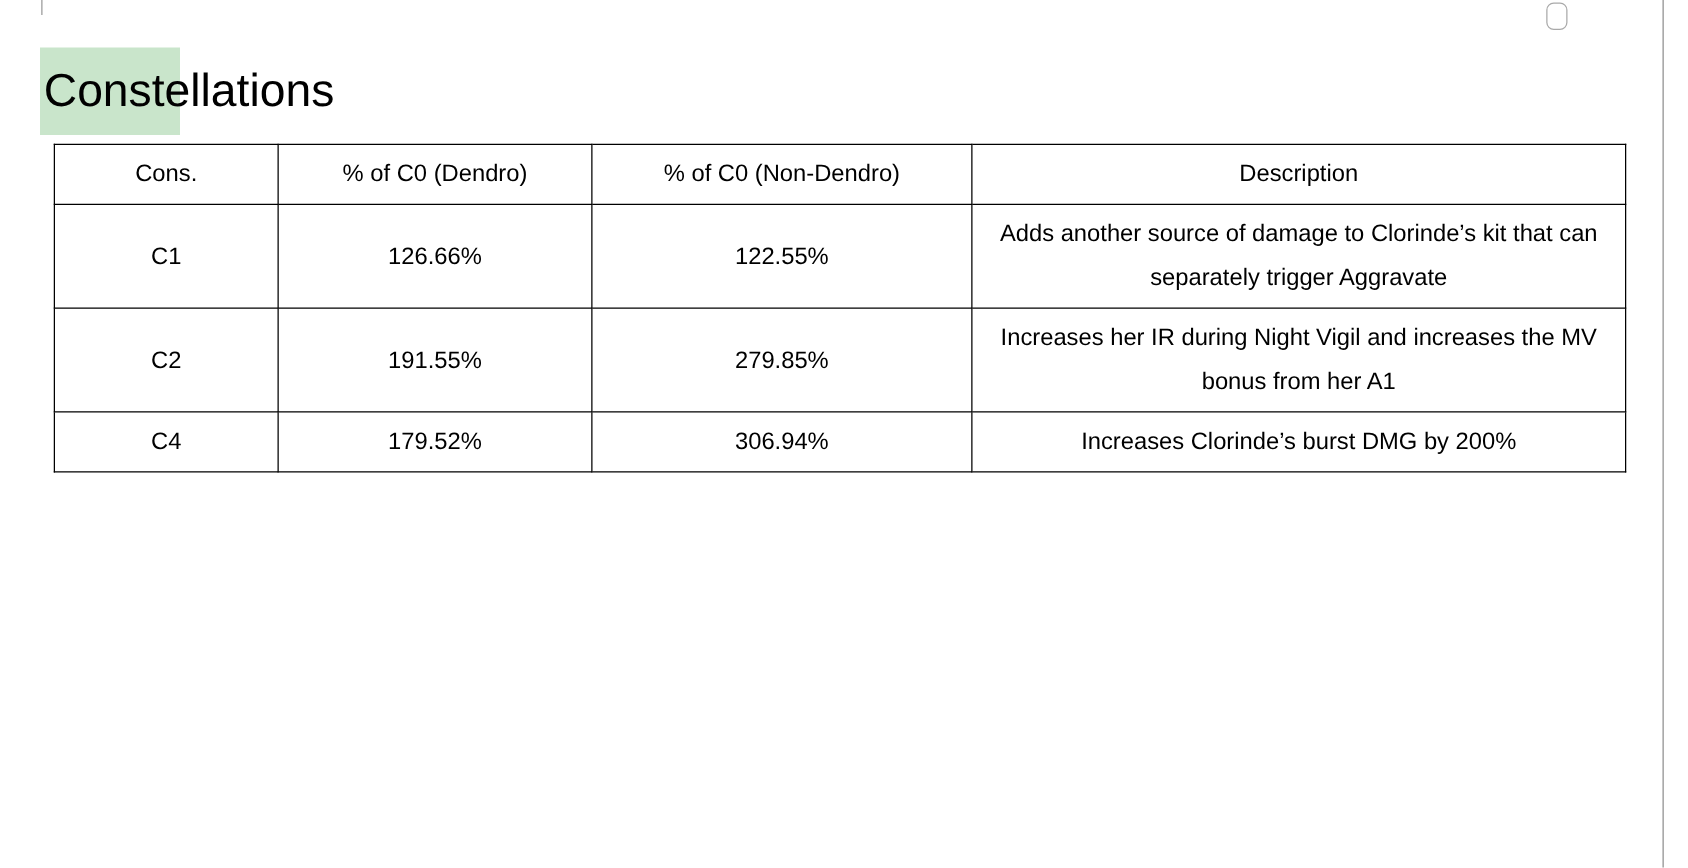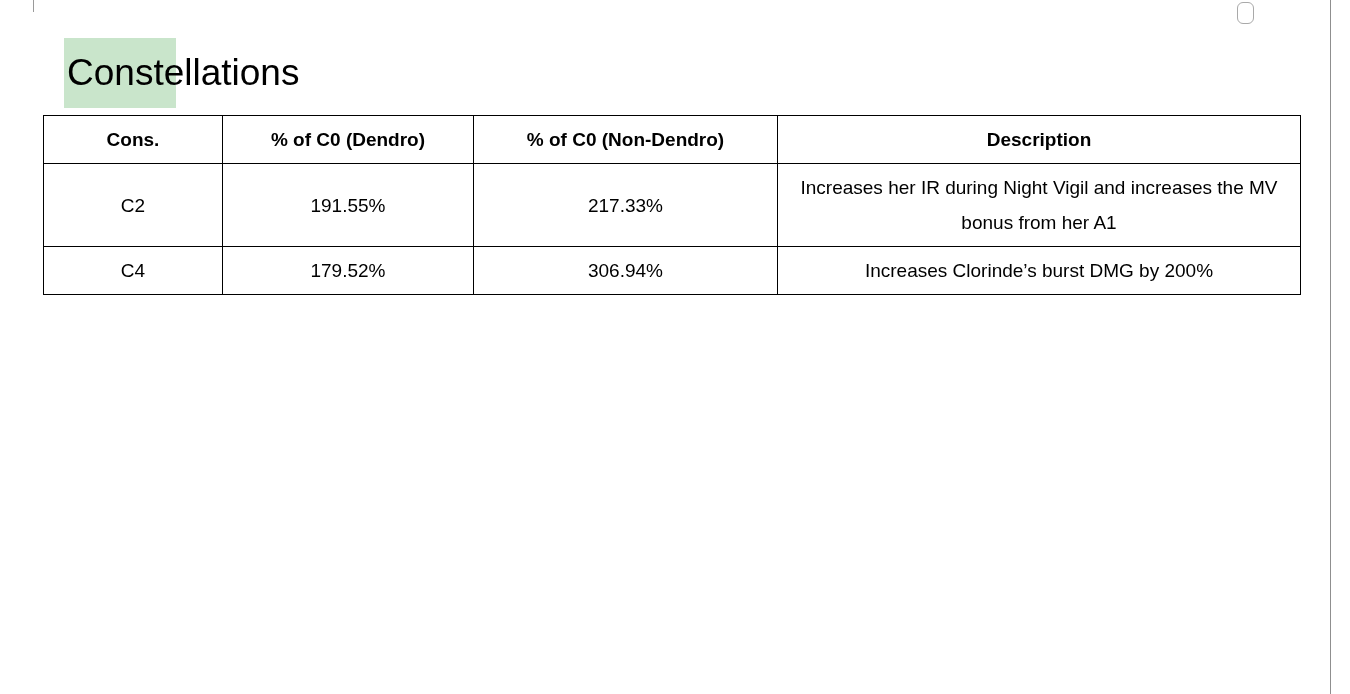--- a/index.html
+++ b/index.html
@@ -34,21 +34,21 @@
     position: absolute;
     left: 1237px; top: 2px;
     width: 17px; height: 22px;
     background: #ffffff;
     border: 1px solid #a9a9a9;
     border-radius: 6px;
   }
   
   .heading-wrap {
     position: absolute;
-    left: 67px; top: 40px;
+    left: 35px; top: 40px;
     height: 60px;
   }
   .heading-highlight {
     position: absolute;
     left: -3px; top: -2px;
     width: 112px; height: 70px;
     background: #c9e5cb;
     z-index: 0;
   }
   h1.heading {
@@ -75,21 +75,21 @@
   .cons-table col.c3 { width: 304px; }
   .cons-table col.c4 { width: 523px; }
   .cons-table th, .cons-table td {
     border: 1px solid #000;
     text-align: center;
     vertical-align: middle;
     padding: 6px 8px;
     background: #ffffff;
   }
   .cons-table th {
-    font-weight: 700;
+    font-weight: 400;
     font-size: 19px;
   }
 </style>
 </head>
 <body>
 
 <div class="page">
 
   <div class="edge-left"></div>
   <div class="edge-right"></div>
@@ -110,23 +110,29 @@
     <thead>
       <tr>
         <th>Cons.</th>
         <th>% of C0 (Dendro)</th>
         <th>% of C0 (Non-Dendro)</th>
         <th>Description</th>
       </tr>
     </thead>
     <tbody>
       <tr>
+        <td>C1</td>
+        <td>126.66%</td>
+        <td>122.55%</td>
+        <td>Adds another source of damage to Clorinde’s kit that can separately trigger Aggravate</td>
+      </tr>
+      <tr>
         <td>C2</td>
         <td>191.55%</td>
-        <td>217.33%</td>
+        <td>279.85%</td>
         <td>Increases her IR during Night Vigil and increases the MV bonus from her A1</td>
       </tr>
       <tr>
         <td>C4</td>
         <td>179.52%</td>
         <td>306.94%</td>
         <td>Increases Clorinde’s burst DMG by 200%</td>
       </tr>
     </tbody>
   </table>

